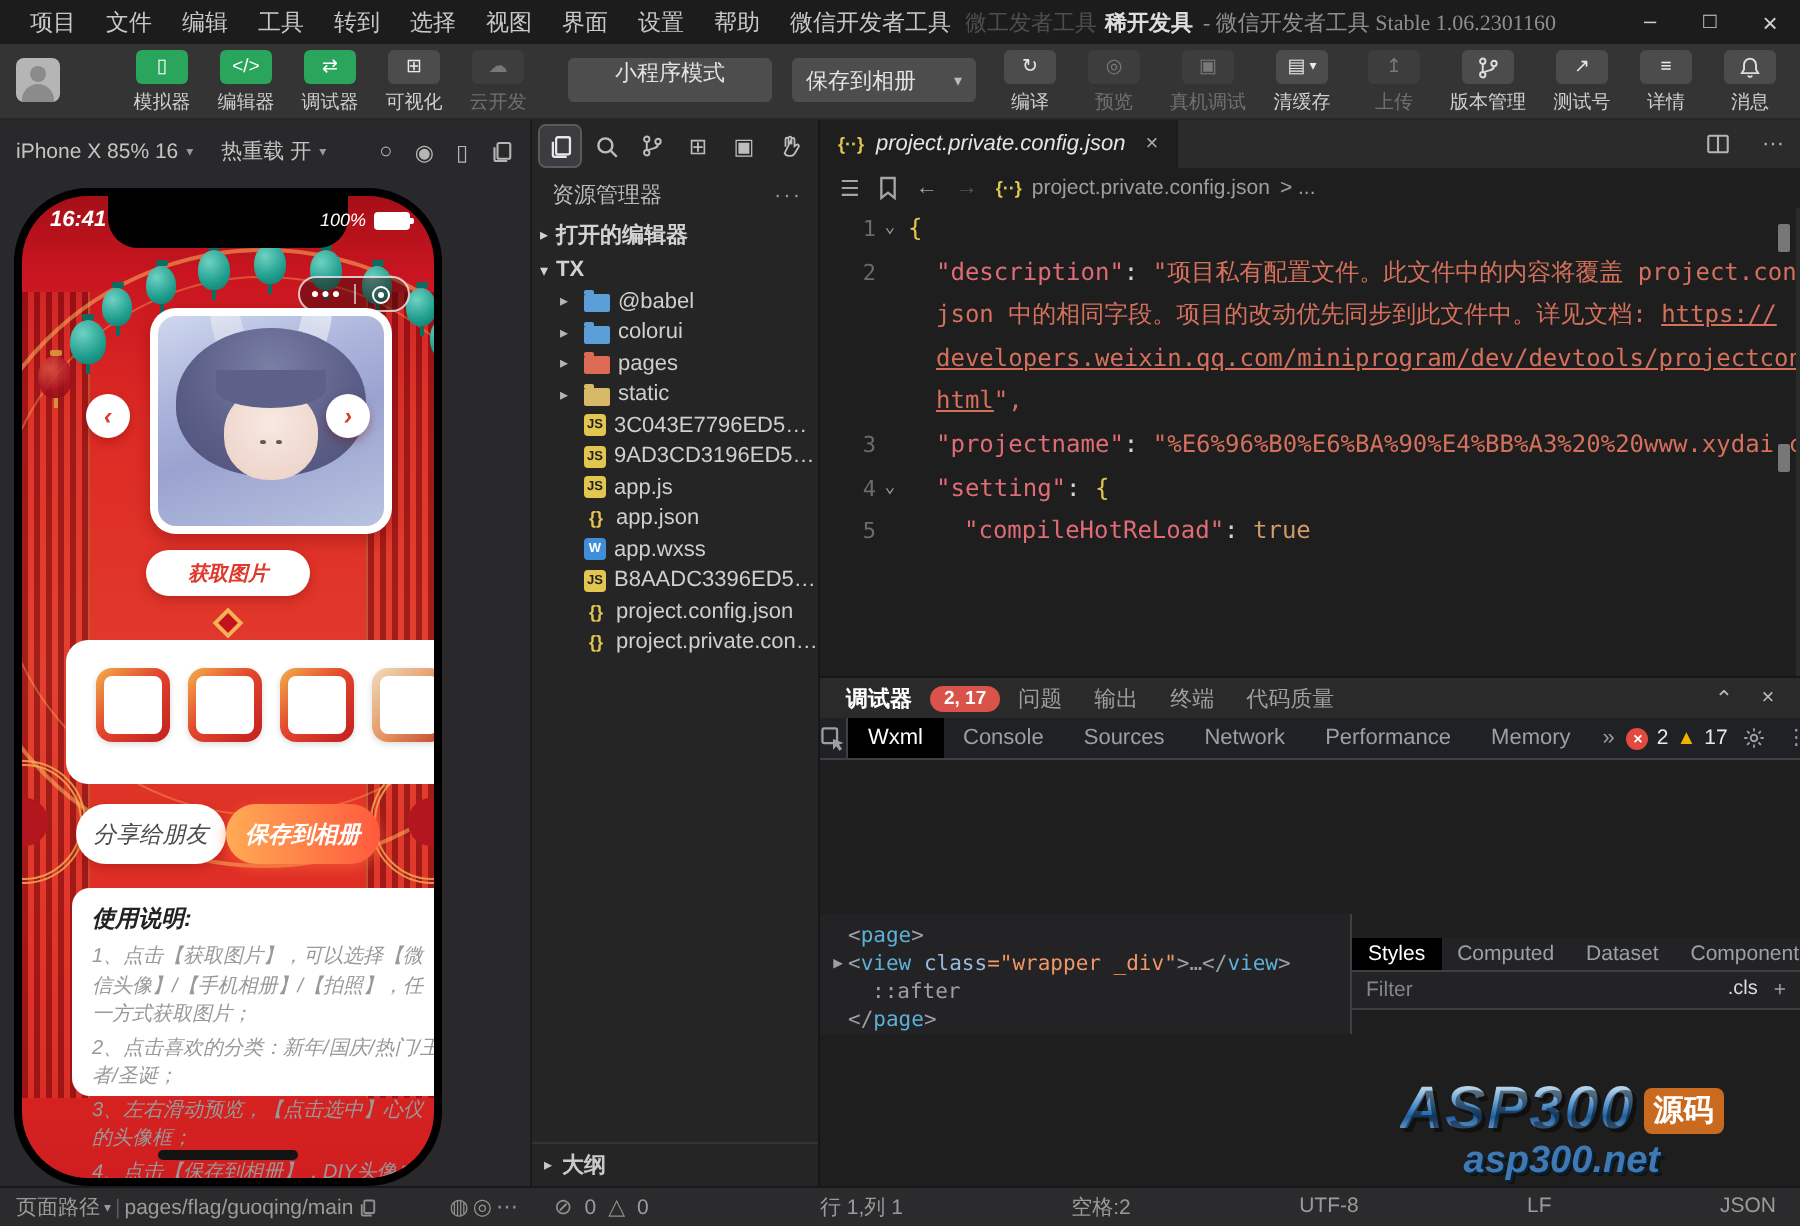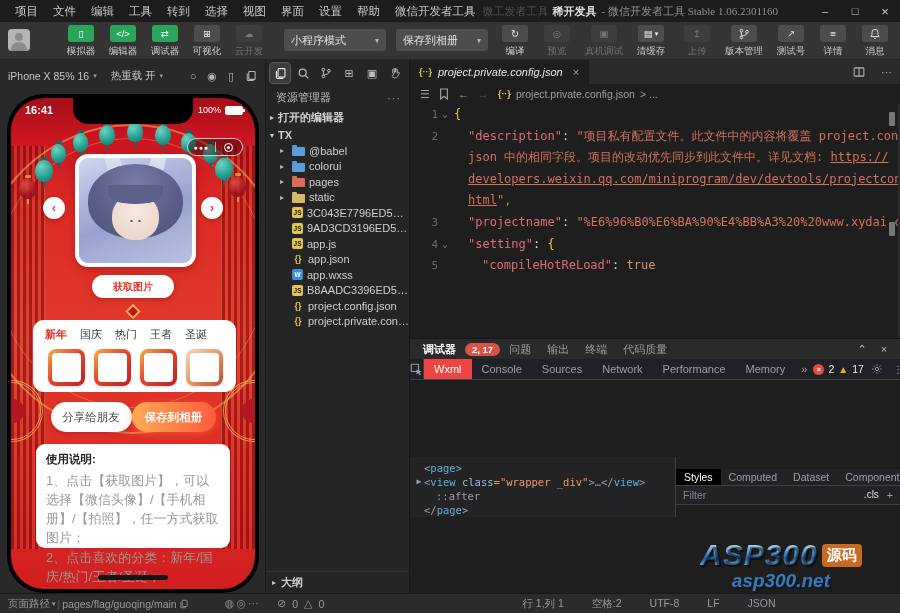--- a/index.html
+++ b/index.html
@@ -91,21 +91,21 @@
   .debug{height:255px;display:flex;flex-direction:column;border-top:1px solid #171717;}
   .dbg-row1{height:20px;background:#2a2a2a;display:flex;align-items:center;font-size:11px;gap:2px;padding:0 6px;}
   .dtab{padding:1px 7px;color:#9e9e9e;}
   .dtab.on{color:#fff;font-weight:bold;}
   .badge{background:#d9534a;color:#fff;border-radius:8px;font-size:9.5px;padding:1px 7px;font-weight:bold;}
   .dbg-row1 .sp{flex:1;}
   .dbg-win{color:#bbb;width:20px;text-align:center;font-size:11px;}
   .dbg-row2{height:21px;background:#202124;display:flex;align-items:center;font-size:11px;color:#9aa0a6;border-bottom:1px solid #3c4043;}
   .insp{width:26px;height:100%;display:flex;align-items:center;justify-content:center;border-right:1px solid #3c4043;}
   .ctab{padding:3px 10px;height:100%;display:flex;align-items:center;}
-  .ctab.on{background:#ef4444;color:#fff;}
+  .ctab.on{background:#000000;color:#fff;}
   .more-ch{padding:0 6px;}
   .err-cl{margin-left:auto;display:flex;align-items:center;gap:4px;padding-right:6px;color:#e8eaed;font-size:10.5px;}
   .edot{width:11px;height:11px;border-radius:50%;background:#e04a3f;color:#fff;font-size:8px;display:flex;align-items:center;justify-content:center;font-weight:bold;}
   .wtri{color:#f0b400;font-size:10px;}
   .gear,.kebab,.dock{color:#9aa0a6;padding:0 3px;display:flex;align-items:center;}
   .dbg-content{flex:1;display:flex;min-height:0;align-items:center;}
   .wxml{width:266px;background:#232326;font-family:"DejaVu Sans Mono","Liberation Mono",monospace;font-size:10.5px;
         padding:4px 0 0 4px;border-right:1px solid #3c4043;flex:none;line-height:14px;white-space:pre;}
   .x-pn{color:#9aa0a6;}.x-tag{color:#5db0d7;}.x-an{color:#9bbbdc;}.x-av{color:#f29766;}.x-dim{color:#9aa0a6;}
   .wxrow{display:flex;}
@@ -114,24 +114,24 @@
   .st-tabs{display:flex;align-items:center;height:17px;font-size:10.5px;color:#9aa0a6;border-bottom:1px solid #3c4043;}
   .sttab{padding:2px 8px;height:100%;display:flex;align-items:center;white-space:nowrap;}
   .sttab.on{background:#000;color:#fff;}
   .st-filter{display:flex;align-items:center;height:19px;border-bottom:1px solid #3c4043;font-size:10.5px;padding:0 7px;color:#80868b;}
   .st-filter .cls{margin-left:auto;color:#dadce0;font-size:10px;}
   .st-filter .plus{margin-left:8px;color:#9aa0a6;}
   
   .statusbar{height:20px;background:#2b2b2d;border-top:1px solid #1a1a1a;display:flex;align-items:center;font-size:10.5px;color:#9b9b9b;}
   .sb-l{width:265px;display:flex;align-items:center;gap:2px;padding-left:8px;flex:none;white-space:nowrap;overflow:hidden;}
   .sb-m{width:145px;display:flex;align-items:center;gap:6px;padding-left:12px;flex:none;}
-  .sb-r{flex:1;display:flex;justify-content:center;gap:28px;padding-right:12px;}
+  .sb-r{flex:1;display:flex;justify-content:space-between;gap:28px;padding-right:12px;}
   .sb-ic{font-size:11px;color:#8f8f8f;}
   
-  .phone{position:absolute;left:8px;top:35px;width:250px;height:497px;background:#000;border-radius:36px;padding:3px;box-shadow:0 0 0 1px #000;}
+  .phone{position:absolute;left:8px;top:35px;width:212px;height:497px;background:#000;border-radius:36px;padding:3px;box-shadow:0 0 0 1px #000;font-style:italic;}
   .screen{position:relative;width:100%;height:100%;border-radius:33px;overflow:hidden;
           background:linear-gradient(180deg,#a60f18 0%,#c91520 8%,#dc2a24 22%,#e23a2c 48%,#de2a23 78%,#d01e20 100%);}
   .curt{position:absolute;top:48px;bottom:40px;width:34px;background:repeating-linear-gradient(90deg,rgba(110,8,12,.55) 0 3px,rgba(230,90,60,.22) 3px 6px);}
   .curt.l{left:0;border-right:1px solid rgba(255,190,90,.35);}
   .curt.r{right:0;border-left:1px solid rgba(255,190,90,.35);}
   .arch{position:absolute;left:-34px;top:26px;width:310px;height:310px;border-radius:50%;border:2px solid rgba(255,195,95,.5);}
   .arch2{position:absolute;left:-14px;top:40px;width:270px;height:270px;border-radius:50%;border:1.5px solid rgba(255,195,95,.35);}
   .goldwin{position:absolute;width:62px;height:62px;border-radius:50%;border:3px double rgba(243,178,86,.8);background:radial-gradient(circle,#b3161e 30%,transparent 31%);}
   .notch{position:absolute;left:50%;transform:translateX(-50%);top:0;width:120px;height:26px;background:#000;border-radius:0 0 15px 15px;}
   .ph-status{position:absolute;top:6px;left:14px;right:12px;display:flex;justify-content:space-between;align-items:center;color:#fff;}
@@ -172,21 +172,21 @@
   .ph-tab.on{color:#e03227;font-weight:bold;}
   .frames{display:flex;gap:9px;margin-top:7px;justify-content:center;}
   .frame{width:37px;height:37px;border-radius:8px;border:4px solid transparent;
          background:linear-gradient(#fff,#fff) padding-box,linear-gradient(135deg,#f3b14a,#e2472e 45%,#c21f1f) border-box;box-shadow:0 1px 3px rgba(0,0,0,.15);}
   .frame.alt{background:linear-gradient(#fff,#fff) padding-box,linear-gradient(135deg,#f0ddc0,#e2925e 55%,#c2452f) border-box;}
   .btn-row{position:absolute;left:0;right:0;top:304px;display:flex;justify-content:center;padding:0 27px;}
   .sharebtn{width:81px;height:30px;border-radius:16px;background:#fff;color:#4a4a4a;font-size:11.5px;display:flex;align-items:center;justify-content:center;box-shadow:0 2px 5px rgba(120,10,10,.3);}
   .savebtn{width:84px;height:30px;border-radius:16px;background:linear-gradient(90deg,#ffab55,#ff5a3d);color:#fff;font-weight:bold;font-size:11.5px;display:flex;align-items:center;justify-content:center;box-shadow:0 2px 7px rgba(255,110,60,.55);}
   .usage{position:absolute;left:25px;top:346px;width:194px;height:104px;background:#fff;border-radius:9px;padding:8px 10px;}
   .usage h4{margin:0 0 5px;font-size:11.5px;color:#222;}
-  .usage p{margin:0 0 2px;font-size:13px;color:#999;line-height:1.45;}
+  .usage p{margin:0 0 2px;font-size:10px;color:#999;line-height:1.45;}
   .tools{position:absolute;left:25px;top:458px;width:194px;height:40px;background:#fff;border-radius:9px 9px 0 0;padding:9px 10px;}
   .tools h4{margin:0;font-size:11.5px;color:#222;}
   .homebar{position:absolute;left:50%;transform:translateX(-50%);bottom:9px;width:70px;height:5px;border-radius:3px;background:#141414;}
   
   .wm{position:absolute;left:700px;top:538px;z-index:50;font-style:italic;font-weight:bold;text-align:center;
       font-family:"Liberation Sans","DejaVu Sans",sans-serif;pointer-events:none;}
   .wm-top{display:flex;align-items:center;gap:4px;}
   .wm-asp{font-size:30px;letter-spacing:1px;background:linear-gradient(180deg,#cfe6f5 10%,#4d8cc8 45%,#1f5f9e 60%,#9cc6e8 95%);
           -webkit-background-clip:text;background-clip:text;color:transparent;text-shadow:2px 2px 0 rgba(0,0,0,.45);}
   .wm-tag{background:#c96a1e;color:#fff;font-size:15px;padding:2px 5px;border-radius:4px;font-style:normal;}
@@ -252,21 +252,21 @@
           <div class="lbl">可视化</div>
         </div>
         <div class="tbtn gray disabled">
           <div class="tile ">
             <span>☁</span>
           </div>
           <div class="lbl">云开发</div>
         </div>
       </div>
     <div style="width:16px;"></div>
-    <div class="tb-select" style="width:102px;">
+    <div class="tb-select" style="width:102px;flex-direction:column;">
       <span>小程序模式</span>
         <span class="sp"></span>
         <span class="caret">▾</span>
     </div>
     <div style="width:10px;"></div>
     <div class="tb-select" style="width:92px;">
       <span>保存到相册</span>
         <span class="sp"></span>
         <span class="caret">▾</span>
     </div>
@@ -416,27 +416,20 @@
                 </div>
               <div class="bang"></div>
             </div>
           </div>
           <div class="nav-ar l">‹</div>
           <div class="nav-ar r">›</div>
           <div class="getbtn">获取图片</div>
           <div class="knot"></div>
 
           <div class="tabs-card">
-            <div class="ph-tabs" id="ph-tabs">
-                <span class="ph-tab on">新年</span>
-                <span class="ph-tab">国庆</span>
-                <span class="ph-tab">热门</span>
-                <span class="ph-tab">王者</span>
-                <span class="ph-tab">圣诞</span>
-              </div>
             <div class="frames" id="ph-frames">
                 <div class="frame"></div>
                 <div class="frame"></div>
                 <div class="frame"></div>
                 <div class="frame alt"></div>
               </div>
           </div>
 
           <div class="btn-row">
             <div class="sharebtn">分享给朋友</div>

